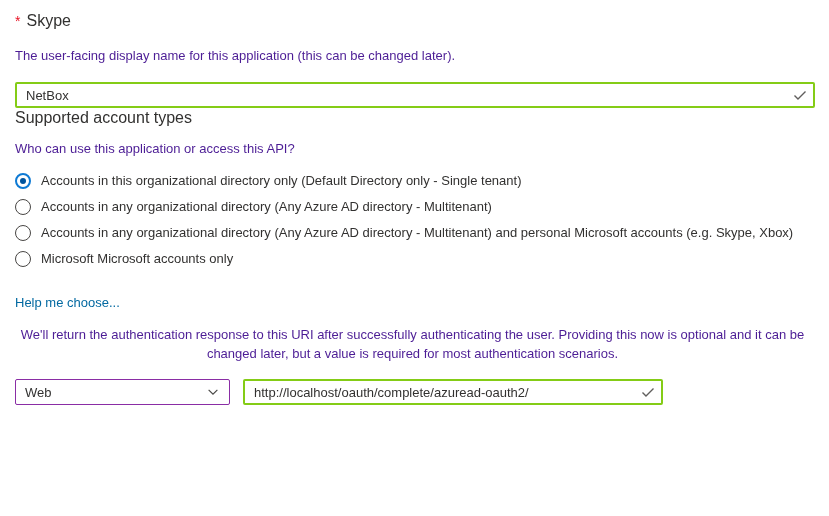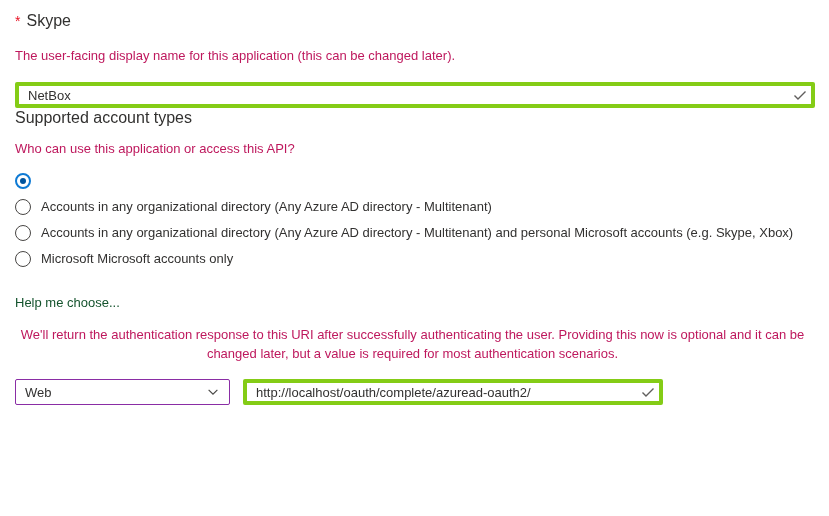--- a/index.html
+++ b/index.html
@@ -23,34 +23,34 @@
   }
   .required-marker {
     color: #e81123;
     font-size: 14px;
     margin-right: 6px;
     line-height: 20px;
   }
   .body-text {
     font-size: 13px;
     line-height: 19px;
-    color: #be185d;
+    color: #4c1d95;
   }
 
   
   .name-desc { margin-top: 15px; }
   .input-wrap {
     position: relative;
     margin-top: 17px;
     width: 800px;
   }
   .text-input {
     width: 100%;
     height: 26px;
-    border: 4px solid #84cc16;
+    border: 2px solid #84cc16;
     border-radius: 2px;
     padding: 0 30px 0 9px;
     font-size: 13px;
     color: #323130;
     font-family: "Liberation Sans", sans-serif;
     outline: none;
     background: #fff;
   }
   .valid-check {
     position: absolute;
@@ -88,21 +88,21 @@
     margin: -3px 0 0 -3px;
     border-radius: 50%;
     background: #00549e;
   }
   .radio-label { font-size: 13px; line-height: 18px; }
 
   .help-link {
     display: inline-block;
     margin-top: 23px;
     font-size: 13px;
-    color: #14532d;
+    color: #0369a1;
     text-decoration: none;
     cursor: pointer;
   }
 
   
   .redirect-heading { margin-top: 49px; }
   .redirect-desc { margin-top: 14px; max-width: 795px; text-align: center; }
   .redirect-row {
     margin-top: 16px;
     display: flex;
@@ -143,20 +143,21 @@
     </svg>
   </div>
 
   
   <div class="section-heading accounts-heading">Supported account types</div>
   <div class="body-text accounts-question">Who can use this application or access this API?</div>
 
   <div class="radio-group">
     <div class="radio-row">
       <span class="radio-circle selected"></span>
+      <span class="radio-label">Accounts in this organizational directory only (Default Directory only - Single tenant)</span>
     </div>
     <div class="radio-row">
       <span class="radio-circle"></span>
       <span class="radio-label">Accounts in any organizational directory (Any Azure AD directory - Multitenant)</span>
     </div>
     <div class="radio-row">
       <span class="radio-circle"></span>
       <span class="radio-label">Accounts in any organizational directory (Any Azure AD directory - Multitenant) and personal Microsoft accounts (e.g. Skype, Xbox)</span>
     </div>
     <div class="radio-row">

